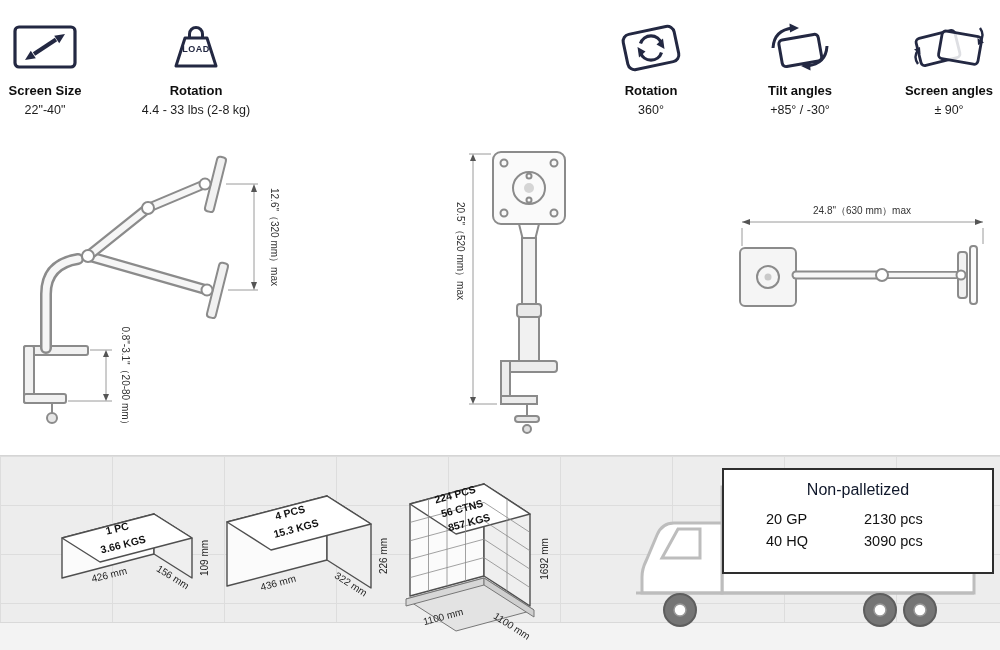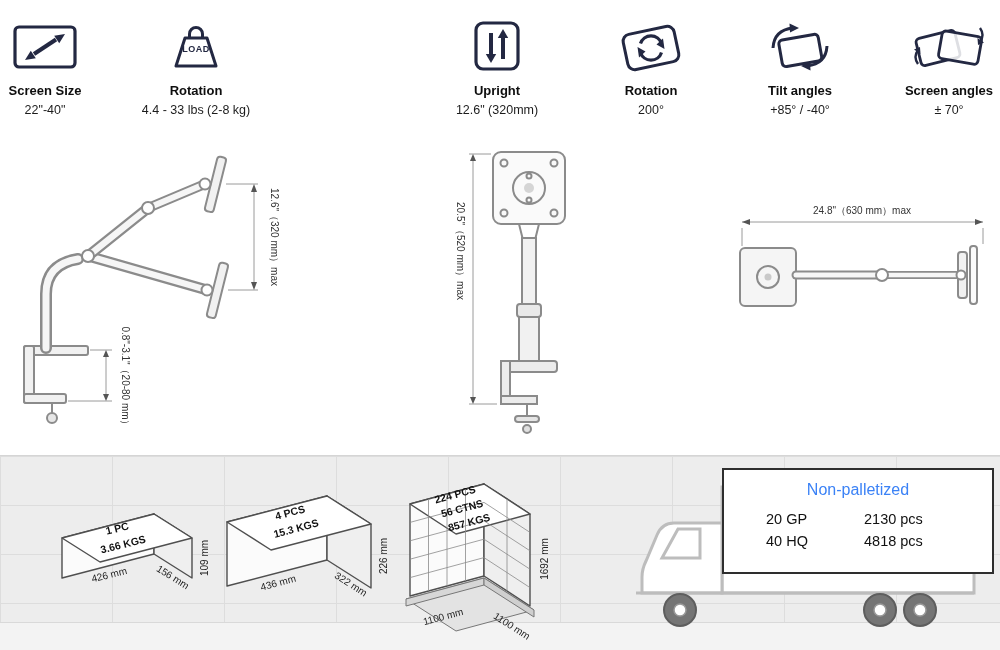--- a/index.html
+++ b/index.html
@@ -23,21 +23,21 @@
                          linear-gradient(to right,#dddddd 1px,transparent 1px);
         background-size:112px 49px;border-top:1px solid #d5d5d5}
   .floor{position:absolute;left:0;bottom:0;width:100%;height:28px;background:#f3f3f3;
         border-top:1px solid #d9d9d9}
   .pack-item{position:absolute}
   .boxlabel{fill:#222;font-size:10px}
   .boxtop{fill:#111;font-size:10.5px;font-weight:600}
   .sign{position:absolute;left:722px;top:12px;width:272px;height:106px;background:#fff;
         border:2px solid #2e2e2e;display:flex;flex-direction:column;align-items:center;
         padding-top:11px}
-  .sign-title{font-size:16px;color:#3b82f6;margin-bottom:9px}
+  .sign-title{font-size:16px;color:#0f172a;margin-bottom:9px}
   .sign-row{display:grid;grid-template-columns:60px 86px;column-gap:38px;font-size:14.5px;
         color:#111;line-height:1.55}
 </style>
 </head>
 <body>
 
 <div class="page">
 
   <div class="spec" style="left:-55px">
     <div class="spec-icon">
@@ -58,83 +58,70 @@
         <path d="M15,48 L55,48 L46,20 L24,20 Z" fill="none" stroke="#232842" stroke-width="3" stroke-linejoin="round"></path>
         <path d="M28.5,20 L28.5,16 A6.5,6.5 0 0 1 41.5,16 L41.5,20" fill="none" stroke="#232842" stroke-width="3"></path>
         <text x="35" y="34" text-anchor="middle" font-size="9" font-weight="bold" letter-spacing="0.5" fill="#232842">LOAD</text>
       </svg>
     </div>
     <div class="spec-title">Rotation</div>
     <div class="spec-value">4.4 - 33 lbs (2-8 kg)</div>
   </div>
 
 
-  <div class="spec" style="left:397px">
-    <div class="spec-icon">
-      <svg width="70" height="56" viewBox="0 0 70 56">
-        <rect x="14" y="5" width="42" height="46" rx="7" fill="none" stroke="#232842" stroke-width="3.2"></rect>
-        <line x1="29" y1="15" x2="29" y2="37" stroke="#232842" stroke-width="4"></line>
-        <polygon points="29,45 23.8,36 34.2,36" fill="#232842"></polygon>
-        <line x1="41" y1="41" x2="41" y2="19" stroke="#232842" stroke-width="4"></line>
-        <polygon points="41,11 35.8,20 46.2,20" fill="#232842"></polygon>
-      </svg>
-    </div>
-    <div class="spec-title">Upright</div>
-    <div class="spec-value">12.6" (320mm)</div>
-  </div>
 
   <div class="spec" style="left:551px">
     <div class="spec-icon">
       <svg width="74" height="56" viewBox="0 0 74 56">
         <g transform="rotate(-12 37 30)">
           <rect x="11" y="12" width="52" height="36" rx="7" fill="none" stroke="#232842" stroke-width="3"></rect>
         </g>
         <path d="M26.5,25.5 A11,11 0 0 1 47.5,25.5" fill="none" stroke="#232842" stroke-width="3.2"></path>
         <polygon points="50.5,31 42.5,26.5 49,20.5" fill="#232842"></polygon>
         <path d="M47.5,34.5 A11,11 0 0 1 26.5,34.5" fill="none" stroke="#232842" stroke-width="3.2"></path>
         <polygon points="23.5,29 31.5,33.5 25,39.5" fill="#232842"></polygon>
       </svg>
     </div>
     <div class="spec-title">Rotation</div>
-    <div class="spec-value">200°</div>
+    <div class="spec-value">360°</div>
   </div>
 
   <div class="spec" style="left:700px">
     <div class="spec-icon">
       <svg width="74" height="56" viewBox="0 0 74 56">
         <g transform="rotate(-10 37 31)">
           <rect x="17" y="19" width="40" height="27" rx="4" fill="none" stroke="#232842" stroke-width="3"></rect>
         </g>
         <path d="M10,30 Q11,12 30,10" fill="none" stroke="#232842" stroke-width="3"></path>
         <polygon points="36,10 26.5,5.5 27,14.5" fill="#232842"></polygon>
         <path d="M64,28 Q63,46 44,48" fill="none" stroke="#232842" stroke-width="3"></path>
         <polygon points="38,48 47.5,52.5 47,43.5" fill="#232842"></polygon>
       </svg>
     </div>
     <div class="spec-title">Tilt angles</div>
-    <div class="spec-value">+85° / -40°</div>
+    <div class="spec-value">+85° / -30°</div>
   </div>
 
   <div class="spec" style="left:849px">
     <div class="spec-icon">
       <svg width="78" height="56" viewBox="0 0 78 56">
         <g transform="rotate(-14 28 30)">
           <rect x="8" y="16" width="40" height="28" rx="4" fill="none" stroke="#232842" stroke-width="2.8"></rect>
         </g>
         <g transform="rotate(10 52 30)">
           <rect x="30" y="16" width="40" height="28" rx="4" fill="#ffffff" fill-opacity="0.85" stroke="#232842" stroke-width="2.8"></rect>
         </g>
         <path d="M8,46 Q3,39 8,32" fill="none" stroke="#232842" stroke-width="2.4"></path>
         <polygon points="10,29 4,31.5 10.5,36" fill="#232842"></polygon>
         <path d="M70,10 Q75,17 70,24" fill="none" stroke="#232842" stroke-width="2.4"></path>
         <polygon points="68,27 74,24.5 67.5,20" fill="#232842"></polygon>
       </svg>
     </div>
     <div class="spec-title">Screen angles</div>
-    <div class="spec-value">± 70°</div>
+    <div class="spec-value">± 90°</div>
   </div>
 
   <svg class="draw" style="left:8px;top:142px" width="300" height="315" viewBox="0 0 300 315">
     <g stroke="#8b8b8b" stroke-width="2" fill="#f1f1f1">
       <rect x="16" y="204" width="64" height="9" rx="2"></rect>
       <rect x="16" y="204" width="10" height="57" rx="2"></rect>
       <rect x="16" y="252" width="42" height="9" rx="2"></rect>
       <line x1="44" y1="261" x2="44" y2="272" fill="none"></line>
       <circle cx="44" cy="276" r="5" fill="#e6e6e6"></circle>
     </g>
@@ -302,18 +289,18 @@
     </svg>
 
     <div class="sign">
       <div class="sign-title">Non-palletized</div>
       <div class="sign-row">
         <span>20 GP</span>
         <span>2130 pcs</span>
       </div>
       <div class="sign-row">
         <span>40 HQ</span>
-        <span>4818 pcs</span>
+        <span>3090 pcs</span>
       </div>
     </div>
   </div>
 
 </div>
 
 </body></html>

